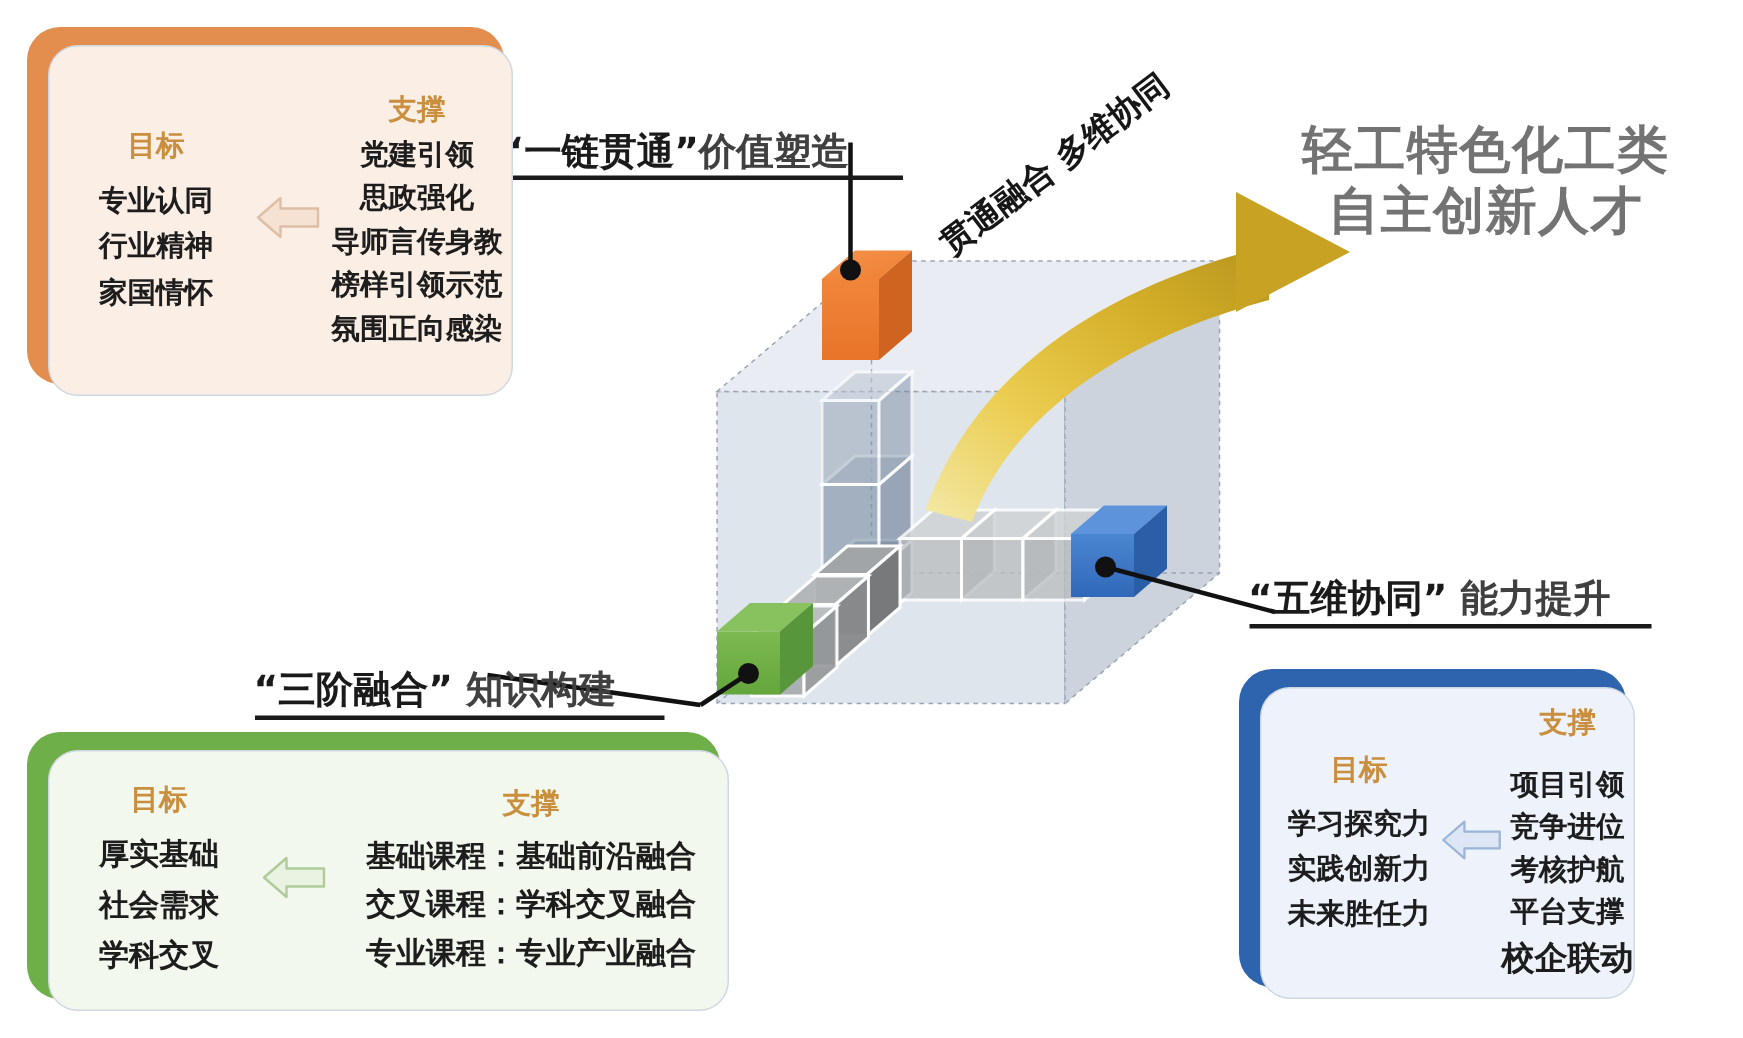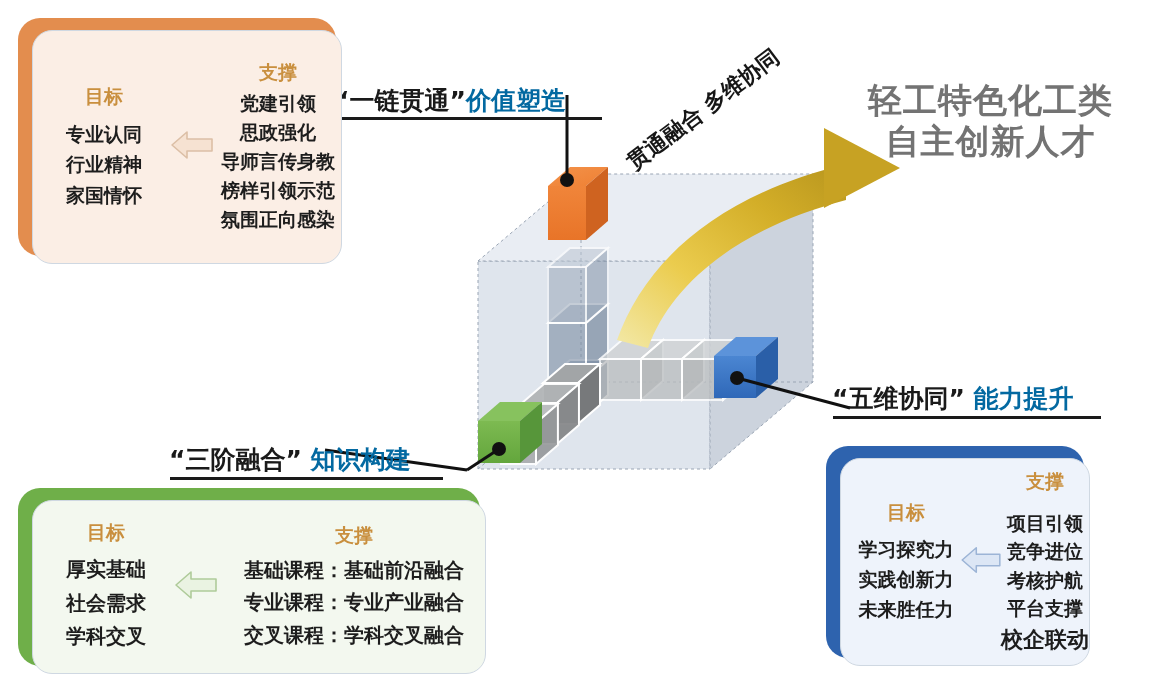--- a/index.html
+++ b/index.html
@@ -20,21 +20,21 @@
   .col{display:flex;flex-direction:column;}
   .hdr{color:#c98f3e;font-weight:bold;text-align:center;}
   .li{color:#1d1d1d;font-weight:bold;white-space:nowrap;}
 
   
   .blockarrow{flex:0 0 auto;}
 
   
   .callout{position:absolute;white-space:nowrap;font-weight:bold;}
   .callout .q{color:#1a1a1a;}
-  .callout .hl{color:#0369a1;}
+  .callout .hl{color:#404040;}
   .rule{position:absolute;height:3px;background:#1a1a1a;}
 
   
   .leader{position:absolute;left:0;top:0;width:1162px;height:692px;pointer-events:none;}
 
   
   .bigtitle{position:absolute;color:#737373;font-weight:bold;text-align:center;
             line-height:1.22;letter-spacing:1px;white-space:nowrap;}
 
   .curvelabel{position:absolute;font-weight:bold;color:#161616;white-space:nowrap;}
@@ -216,22 +216,22 @@
         <div class="li" style="font-size:20px;line-height:1.68;text-align:center;">学科交叉</div>
       </div>
       <div class="blockarrow" style="width:48px;">
         <svg viewBox="0 0 44 34" width="44" height="34">
           <polygon points="2,17 17,4 17,11 42,11 42,23 17,23 17,30" fill="#EAF3E2" stroke="#AFCB9A" stroke-width="1.6" stroke-linejoin="round"></polygon>
         </svg>
       </div>
       <div class="col" style="flex:1;">
         <div class="hdr" style="font-size:19px;margin-bottom:5px;">支撑</div>
         <div class="li" style="font-size:20px;line-height:1.62;text-align:center;">基础课程：基础前沿融合</div>
+        <div class="li" style="font-size:20px;line-height:1.62;text-align:center;">交叉课程：学科交叉融合</div>
         <div class="li" style="font-size:20px;line-height:1.62;text-align:center;">专业课程：专业产业融合</div>
-        <div class="li" style="font-size:20px;line-height:1.62;text-align:center;">交叉课程：学科交叉融合</div>
       </div>
     </div>
   </div>
 
   <div class="panel" style="left:826px;top:446px;width:258px;height:212px;">
     <div class="plate" style="background:#2E63AE;"></div>
     <div class="card" style="background:#EEF3FB;"></div>
     <div class="inner">
       <div class="col" style="width:124px;padding-left:4px;">
         <div class="hdr" style="font-size:19px;margin-bottom:8px;">目标</div>

